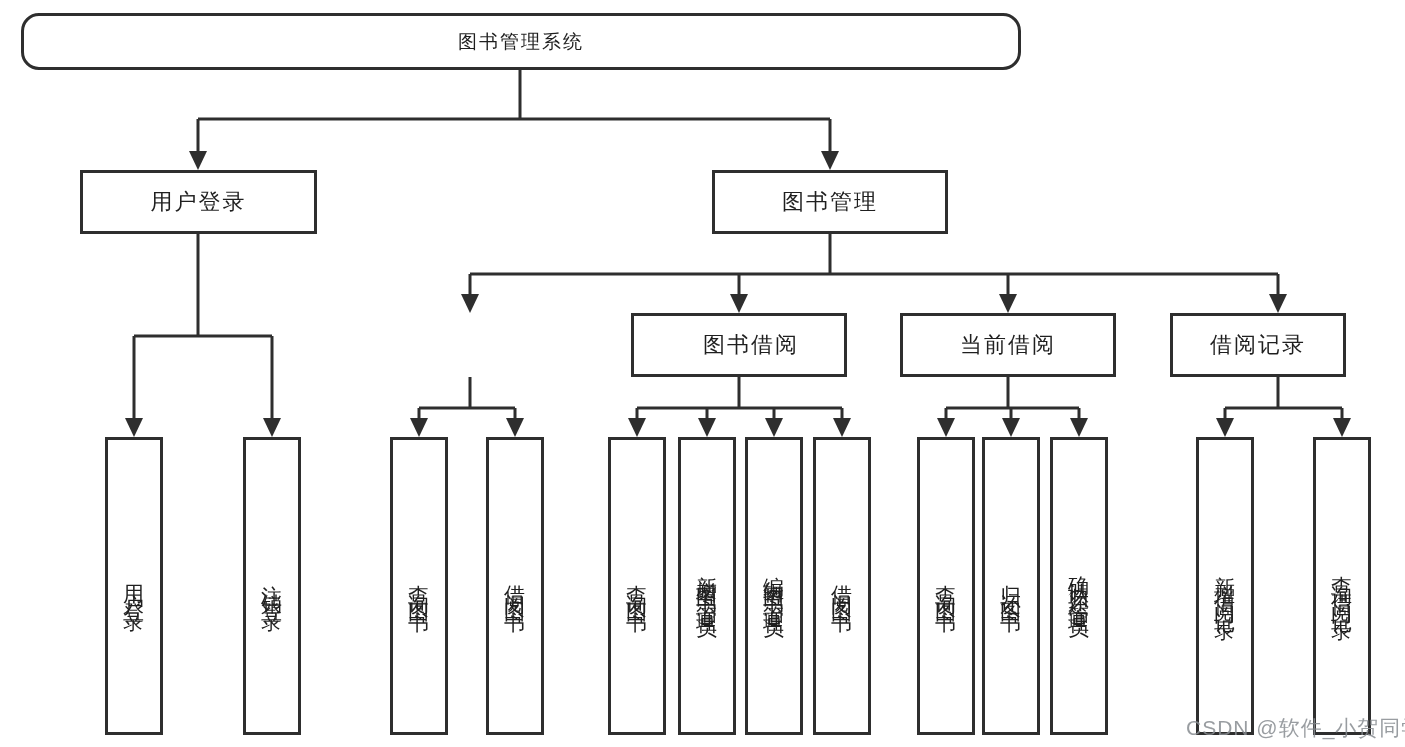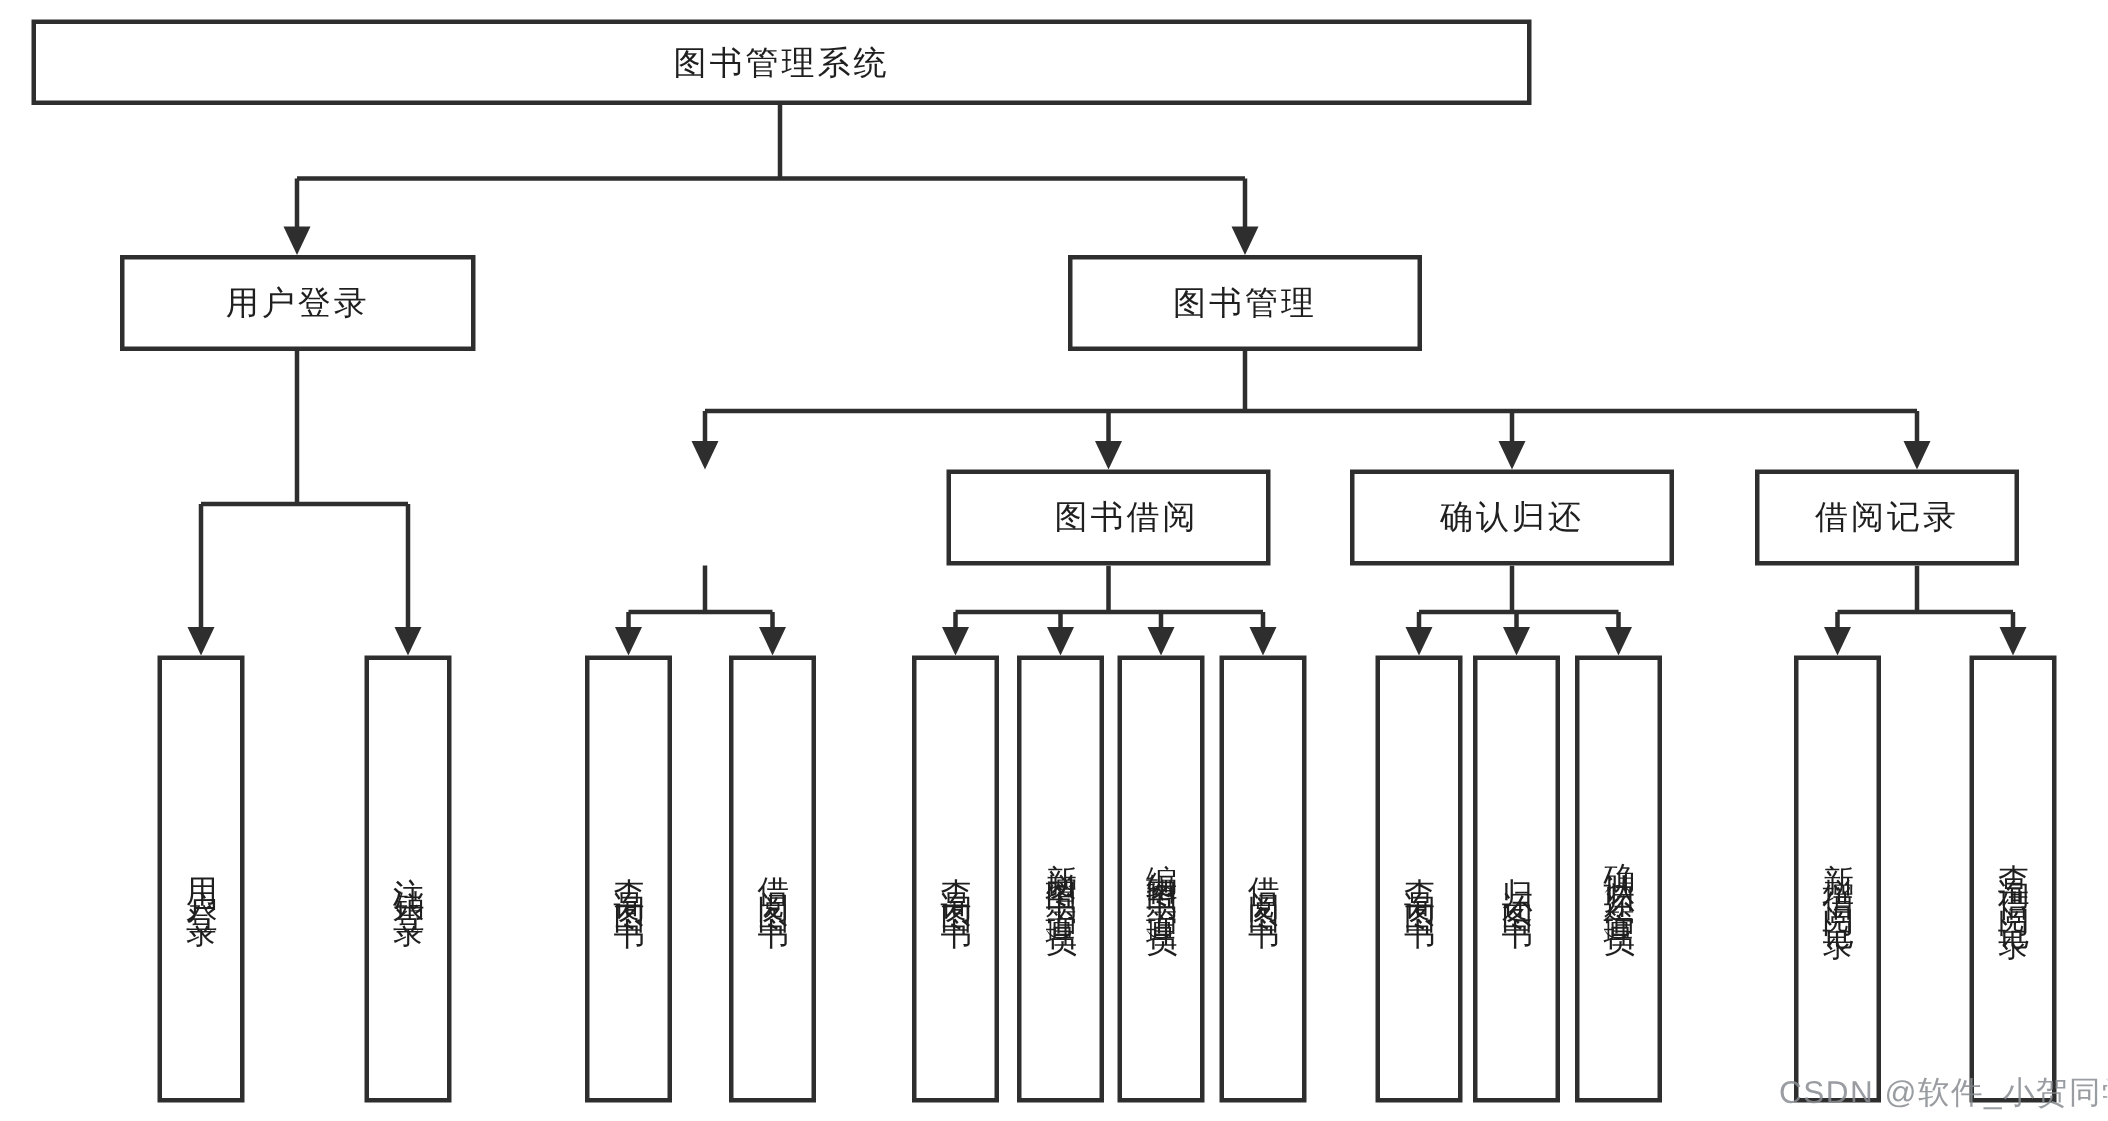--- a/index.html
+++ b/index.html
@@ -15,21 +15,21 @@
     position:absolute;
     box-sizing:border-box;
     border:3px solid #2e2e2e;
     background:#ffffff;
     display:flex;align-items:center;justify-content:center;
     color:#1f1f1f;
     font-size:22px;
     letter-spacing:2px;
     z-index:2;
   }
-  .hbox.root{font-size:22px;}
+  .hbox.root{font-size:19px;border-radius:18px;}
   .vbox{
     position:absolute;
     box-sizing:border-box;
     width:58px;height:298px;top:437px;
     border:3px solid #2e2e2e;
     background:#ffffff;
     display:flex;align-items:center;justify-content:center;
     z-index:2;
   }
   .vbox span{
@@ -96,21 +96,21 @@
       <polygon points="1333,418 1351,418 1342,437"></polygon>
     </g>
   </svg>
 
   <div class="hbox root" style="left:21px;top:13px;width:1000px;height:57px;">图书管理系统</div>
 
   <div class="hbox" style="left:80px;top:170px;width:237px;height:64px;">用户登录</div>
   <div class="hbox" style="left:712px;top:170px;width:236px;height:64px;">图书管理</div>
 
   <div class="hbox" style="left:631px;top:313px;width:216px;height:64px;padding-left:24px;">图书借阅</div>
-  <div class="hbox" style="left:900px;top:313px;width:216px;height:64px;">确认归还</div>
+  <div class="hbox" style="left:900px;top:313px;width:216px;height:64px;">当前借阅</div>
   <div class="hbox" style="left:1170px;top:313px;width:176px;height:64px;">借阅记录</div>
 
   <div class="vbox" style="left:105px;">
     <span>用户登录</span>
   </div>
   <div class="vbox" style="left:243px;">
     <span>注销登录</span>
   </div>
 
   <div class="vbox" style="left:390px;">

